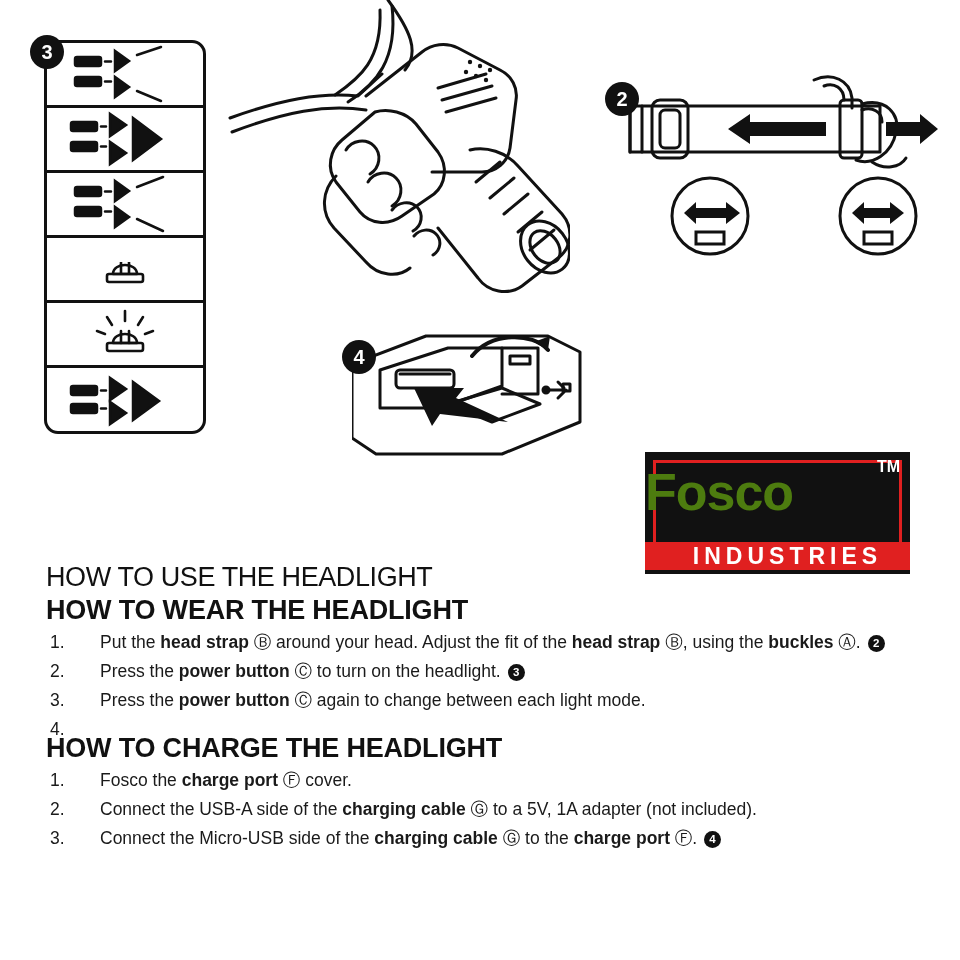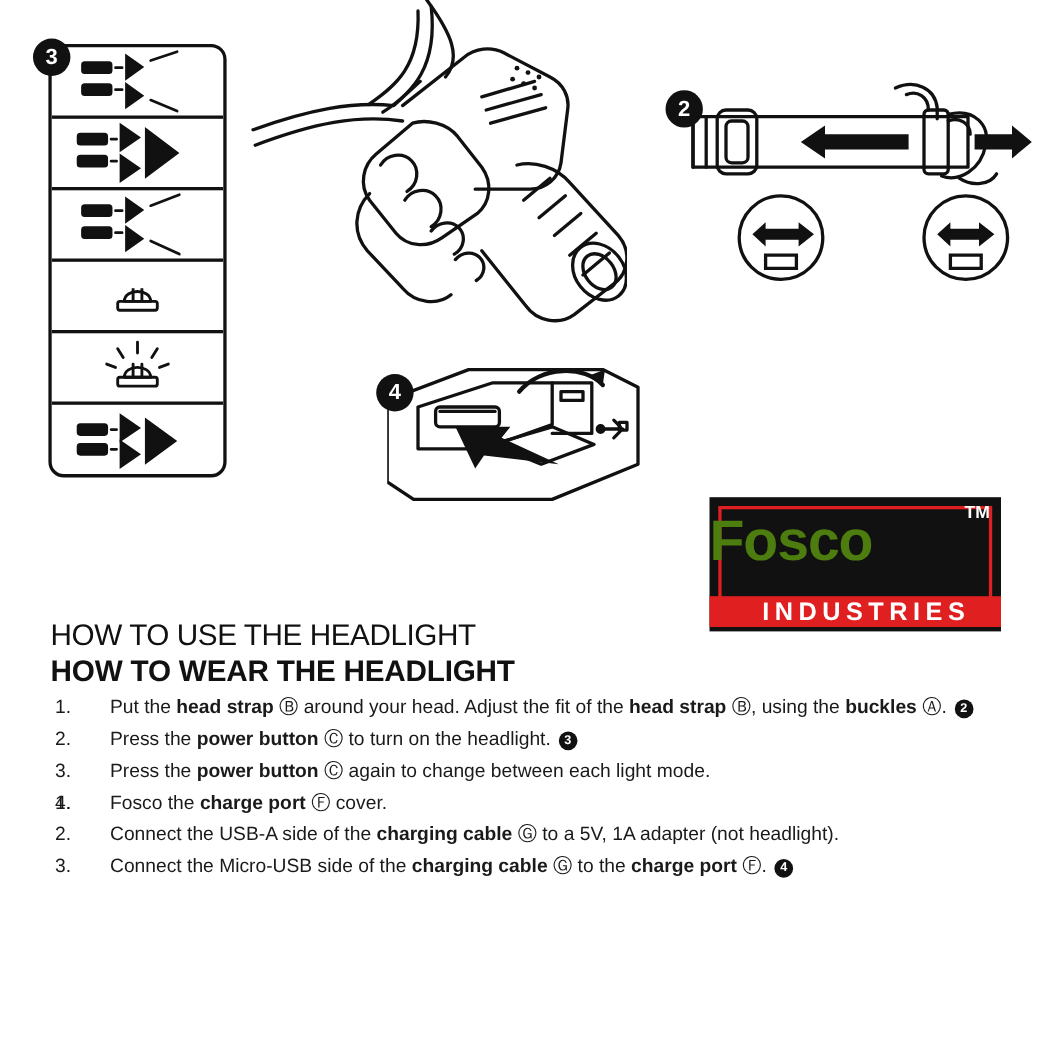--- a/index.html
+++ b/index.html
@@ -458,20 +458,21 @@
     <h1 class="main-title">HOW TO USE THE HEADLIGHT</h1>
 
     <h2 class="sub-title">HOW TO WEAR THE HEADLIGHT</h2>
     <ol class="steps" id="wear-steps">
         <li><span class="num">1.</span><span>Put the </span><span class="b">head strap</span><span> Ⓑ around your head. Adjust the fit of the  </span><span class="b">head strap</span><span> Ⓑ, using the </span><span class="b">buckles</span><span> Ⓐ. </span><span class="blackcirc">2</span></li>
         <li><span class="num">2.</span><span>Press the </span><span class="b">power button</span><span> Ⓒ to turn on the headlight. </span><span class="blackcirc">3</span></li>
         <li><span class="num">3.</span><span>Press the </span><span class="b">power button</span><span> Ⓒ again to change between each light mode.</span></li>
         <li><span class="num">4.</span></li>
       </ol>
 
+    <h2 class="sub-title second">HOW TO CHARGE THE HEADLIGHT</h2>
     <ol class="steps" id="charge-steps">
         <li><span class="num">1.</span><span>Fosco the </span><span class="b">charge port</span><span> Ⓕ cover.</span></li>
-        <li><span class="num">2.</span><span>Connect the USB-A side of the </span><span class="b">charging cable</span><span> Ⓖ to a 5V, 1A adapter (not headlight).</span></li>
+        <li><span class="num">2.</span><span>Connect the USB-A side of the </span><span class="b">charging cable</span><span> Ⓖ to a 5V, 1A adapter (not included).</span></li>
         <li><span class="num">3.</span><span>Connect the Micro-USB side of the  </span><span class="b">charging cable</span><span> Ⓖ to the </span><span class="b">charge port</span><span> Ⓕ. </span><span class="blackcirc">4</span></li>
       </ol>
   </div>
 
 </div>
 
 </body></html>

